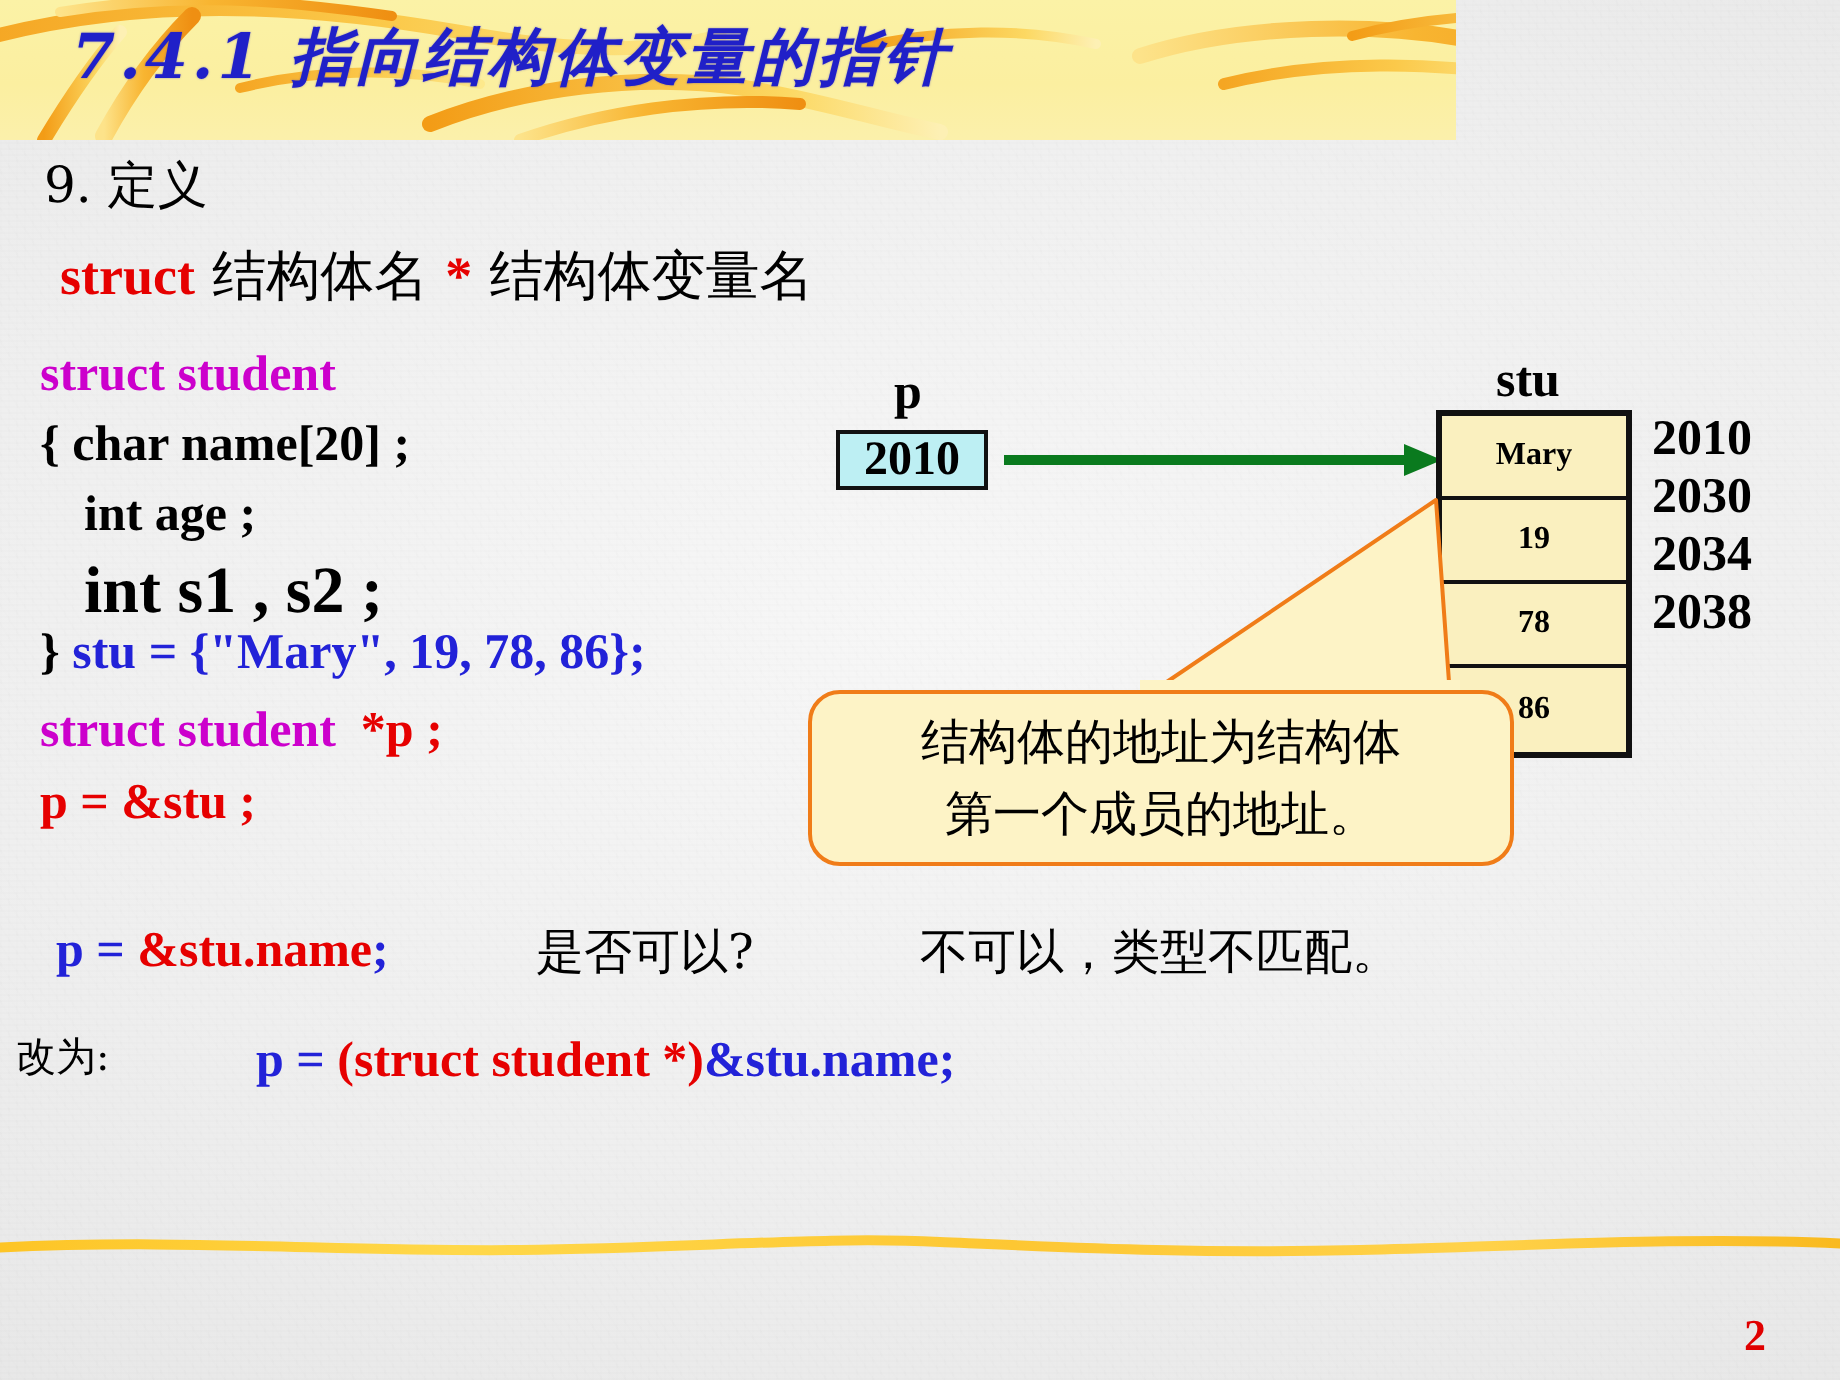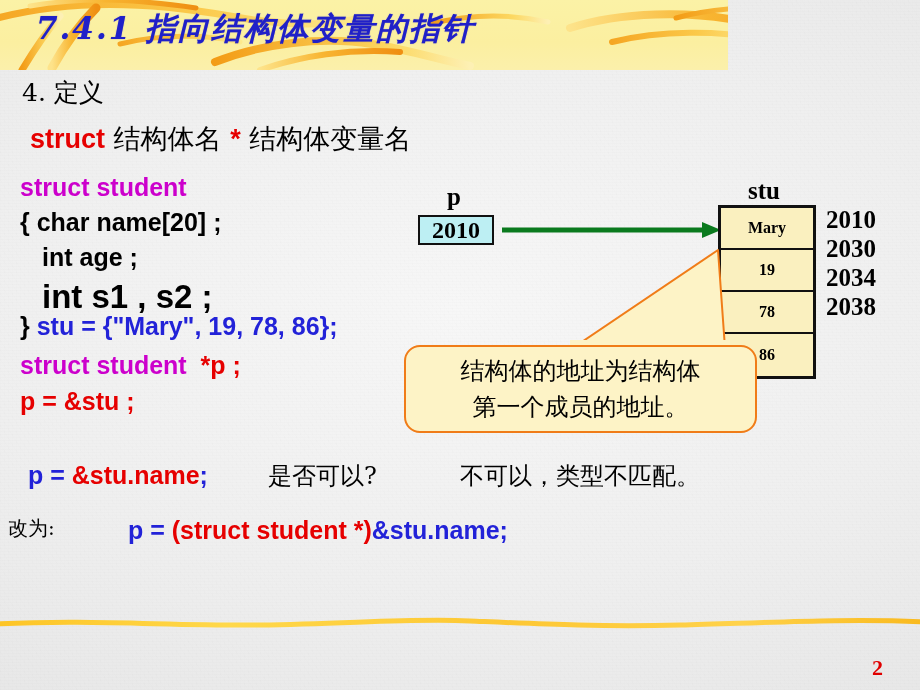--- a/index.html
+++ b/index.html
@@ -63,21 +63,21 @@
     text-shadow: 0 0 1px rgba(32,32,200,.5);
   }
 
   
   .line {
     position: absolute;
     white-space: nowrap;
     line-height: 1;
   }
   .bold-serif {
-    font-family: Liberation Sans, sans-serif;
+    font-family: Liberation Serif, serif;
     font-weight: bold;
     text-align: right;
   }
   .cn {
     font-family: "DejaVu Serif", "Liberation Serif", serif;
   }
   .blk { color: #000000; }
   .red { color: #e60000; }
   .blue { color: #2222d8; }
   .mag { color: #cc00cc; }
@@ -260,21 +260,21 @@
       <path d="M 676,18 C 720,6 780,4 828,14" stroke="url(#gC)" stroke-width="5" fill="none" stroke-linecap="round"></path>
       <path d="M 790,52 C 830,42 880,40 925,46" stroke="url(#gB)" stroke-width="7" fill="none" stroke-linecap="round"></path>
       <path d="M 856,24 C 880,18 905,16 925,18" stroke="url(#gA)" stroke-width="5" fill="none" stroke-linecap="round"></path>
 
       <path d="M 430,24 C 470,14 512,14 548,22" stroke="url(#gC)" stroke-width="5" fill="none" stroke-linecap="round"></path>
       <path d="M 120,44 C 160,34 205,34 240,42" stroke="url(#gA)" stroke-width="5" fill="none" stroke-linecap="round"></path>
     </svg>
     <div id="title-text">7.4.1 指向结构体变量的指针</div>
   </div>
 
-  <div class="line cn blk" id="l-define">4. 定义</div>
+  <div class="line cn blk" id="l-define">9. 定义</div>
 
   <div class="line" id="l-syntax">
     <span class="bold-serif red">struct</span><span class="cn blk">&nbsp;</span><span class="cn blk">结构体名</span><span class="cn blk">&nbsp;</span><span class="bold-serif red">*</span><span class="cn blk">&nbsp;</span><span class="cn blk">结构体变量名</span>
   </div>
 
   <div class="line bold-serif mag" id="l-struct-stu">struct   student</div>
 
   <div class="line bold-serif blk" id="l-char">{  char   name[20] ;</div>
 
   <div class="line bold-serif blk" id="l-age">

